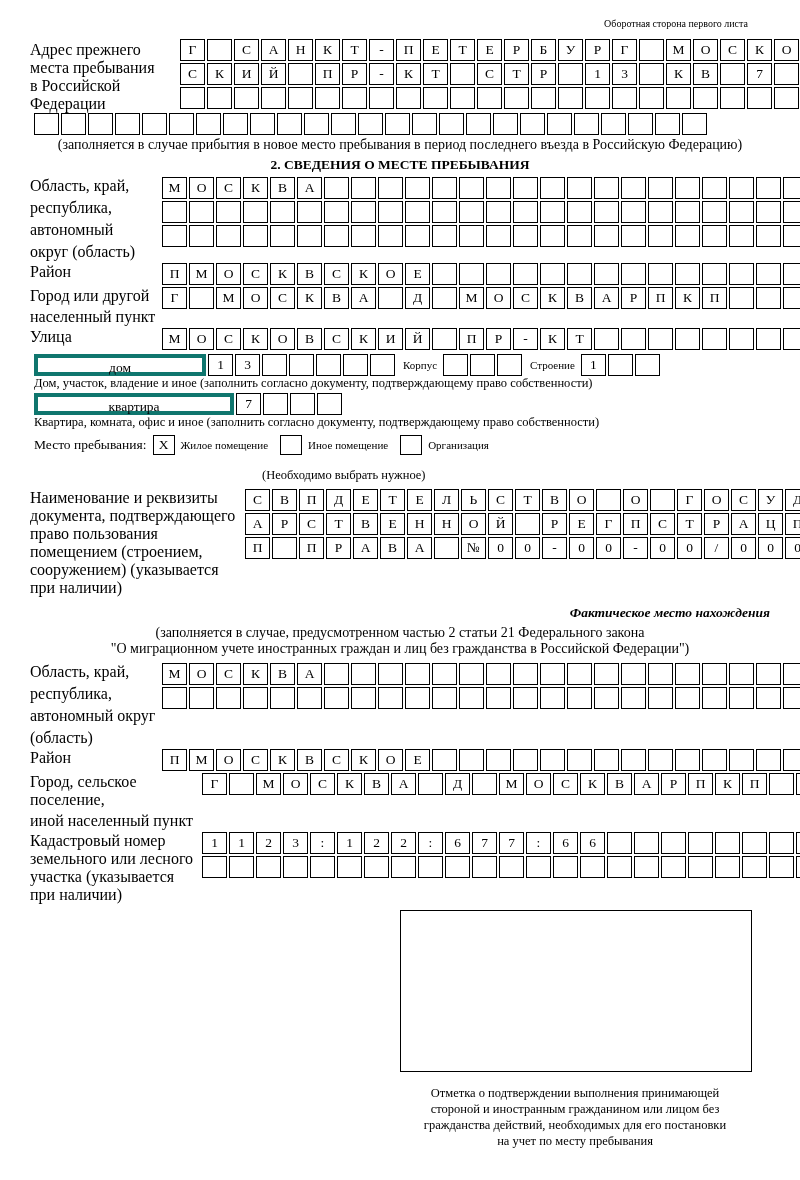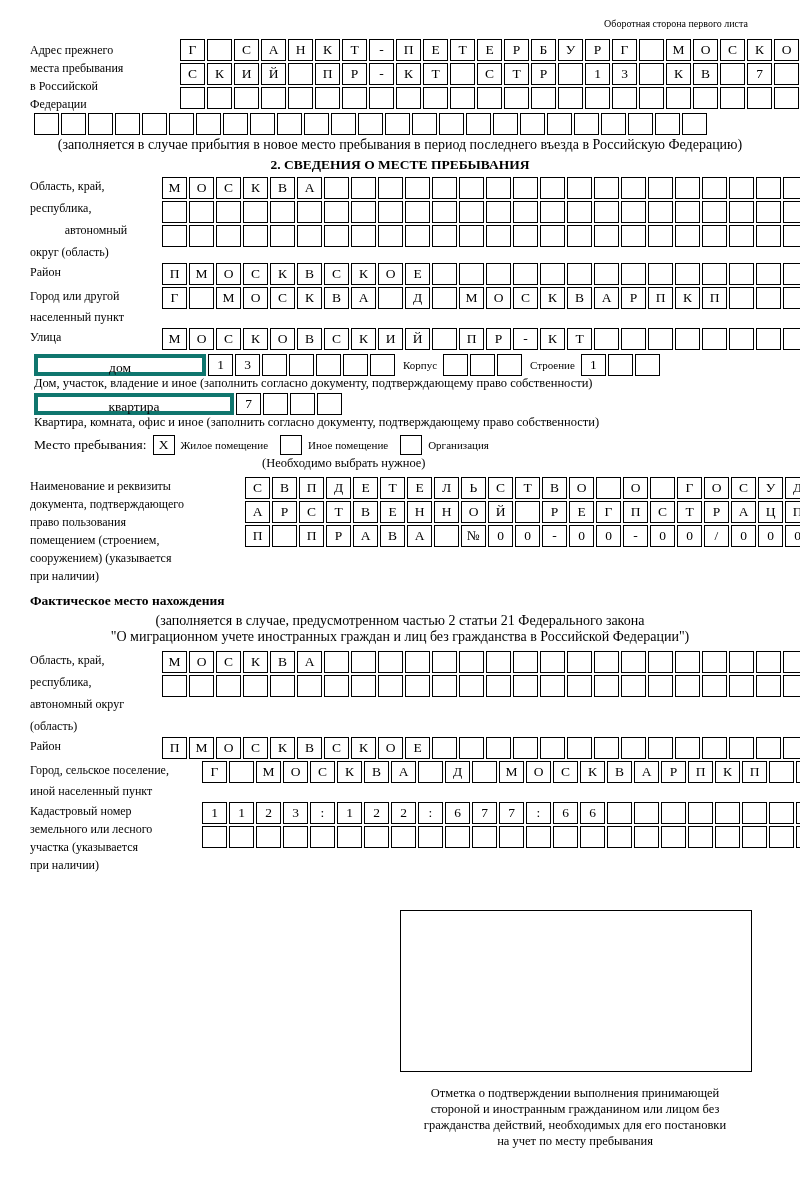--- a/index.html
+++ b/index.html
@@ -51,29 +51,30 @@
     font-size: 14px;
     text-align: center;
   }
   .sec-title {
     text-align: center;
     font-weight: bold;
     font-size: 13.5px;
     margin: 4px 0 4px 0;
   }
   .sub-title {
-    text-align: left;
+    text-align: right;
     font-weight: bold;
     font-size: 13.5px;
     margin: 8px 0 4px 0;
+    font-style: italic;
   }
   .labelcol {
     width: 150px;
     flex: none;
-    font-size: 12px;
+    font-size: 16px;
     line-height: 18px;
   }
   .labelcol.w130 { width: 132px; }
   .labelcol.w215 { width: 215px; }
   .wideline {
     border: 4px solid #0f766e;
     height: 22px;
     box-sizing: border-box;
     text-align: center;
     font-size: 13.5px;
@@ -236,21 +237,21 @@
       <div class="bx"></div>
     </div>
   <div class="note">(заполняется в случае прибытия в новое место пребывания в период последнего въезда в Российскую Федерацию)</div>
 
   <div class="sec-title">2. СВЕДЕНИЯ О МЕСТЕ ПРЕБЫВАНИЯ</div>
 
   <div class="flexrow">
     <div class="labelcol w130">
       <div>Область, край,</div>
       <div style="margin-top:4px;">республика,</div>
-      <div style="margin-top:4px;text-align:center;">автономный</div>
+      <div style="margin-top:4px;">автономный</div>
       <div style="margin-top:4px;">округ (область)</div>
     </div>
     <div>
       <div class="boxes strip" id="r0">
           <div class="bx">М</div>
           <div class="bx">О</div>
           <div class="bx">С</div>
           <div class="bx">К</div>
           <div class="bx">В</div>
           <div class="bx">А</div>
@@ -462,21 +463,21 @@
 
   <div class="flexrow mt4" style="margin-left:4px; align-items:center;">
     <div class="lbl">Место пребывания:</div>
     <div class="chk" style="margin-left:6px;">Х</div>
     <div class="inline-lbl">Жилое помещение</div>
     <div class="chk" style="margin-left:6px;"></div>
     <div class="inline-lbl">Иное помещение</div>
     <div class="chk" style="margin-left:6px;"></div>
     <div class="inline-lbl">Организация</div>
   </div>
-  <div class="smallnote" style="margin-left:232px;">(Необходимо выбрать нужное)</div>
+  <div class="smallnote" style="margin-left:232px;margin-top:12px;">(Необходимо выбрать нужное)</div>
 
   <div class="flexrow mt6">
     <div class="labelcol w215">
       <div>Наименование и реквизиты</div>
       <div>документа, подтверждающего</div>
       <div>право пользования</div>
       <div>помещением (строением,</div>
       <div>сооружением) (указывается</div>
       <div>при наличии)</div>
     </div>

